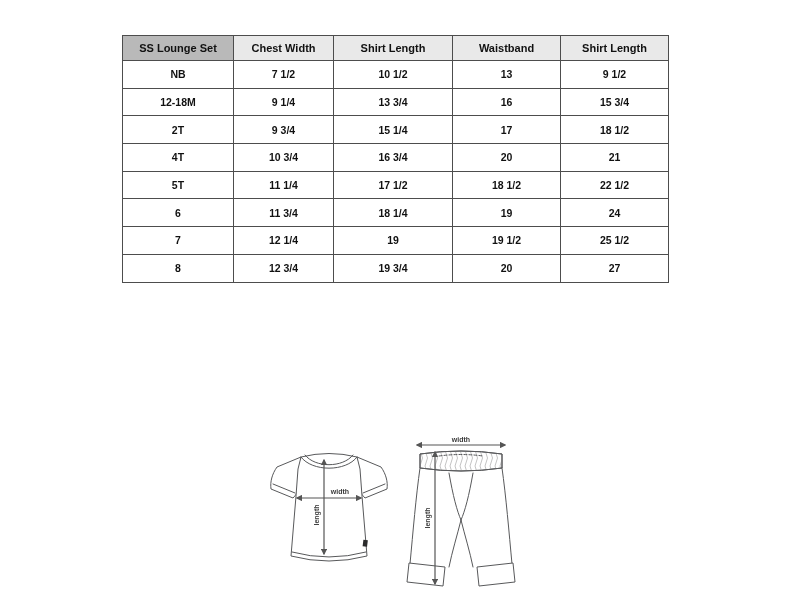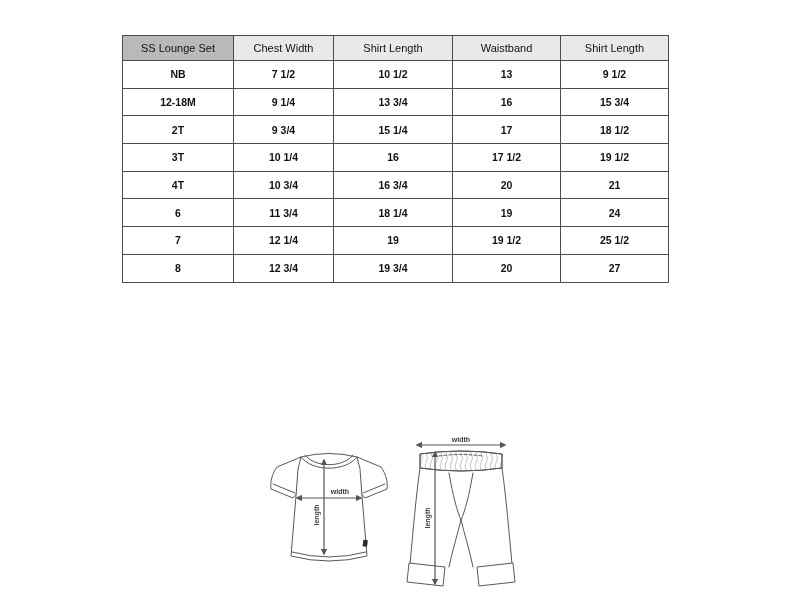--- a/index.html
+++ b/index.html
@@ -9,21 +9,21 @@
   }
   table.size-chart {
     position:absolute; left:122px; top:35px; width:546px;
     border-collapse:collapse; table-layout:fixed;
   }
   table.size-chart th, table.size-chart td {
     border:1px solid #4d4d4d; text-align:center; vertical-align:middle;
     color:#111; padding:0;
   }
   thead th {
-    height:24px; background:#e9e9e9; font-size:11px; font-weight:400;
+    height:24px; background:#e9e9e9; font-size:11px; font-weight:700;
   }
   thead th.title-cell { background:#b9b9b9; }
   tbody th, tbody td {
     height:26.7px; background:#ffffff; font-size:10.5px; font-weight:700;
   }
   .diagram { position:absolute; }
   .diagram svg text {
     font-family:"Liberation Sans", sans-serif; font-size:7px;
     font-weight:600; fill:#3a3a3a;
   }
@@ -69,32 +69,32 @@
           <td>15 3/4</td>
         </tr>
         <tr>
           <th>2T</th>
           <td>9 3/4</td>
           <td>15 1/4</td>
           <td>17</td>
           <td>18 1/2</td>
         </tr>
         <tr>
-          <th>3T</th>
-          <td>10 1/4</td>
-          <td>16</td>
-          <td>17 1/2</td>
-          <td>19 1/2</td>
-        </tr>
-        <tr>
           <th>4T</th>
           <td>10 3/4</td>
           <td>16 3/4</td>
           <td>20</td>
           <td>21</td>
+        </tr>
+        <tr>
+          <th>5T</th>
+          <td>11 1/4</td>
+          <td>17 1/2</td>
+          <td>18 1/2</td>
+          <td>22 1/2</td>
         </tr>
         <tr>
           <th>6</th>
           <td>11 3/4</td>
           <td>18 1/4</td>
           <td>19</td>
           <td>24</td>
         </tr>
         <tr>
           <th>7</th>

